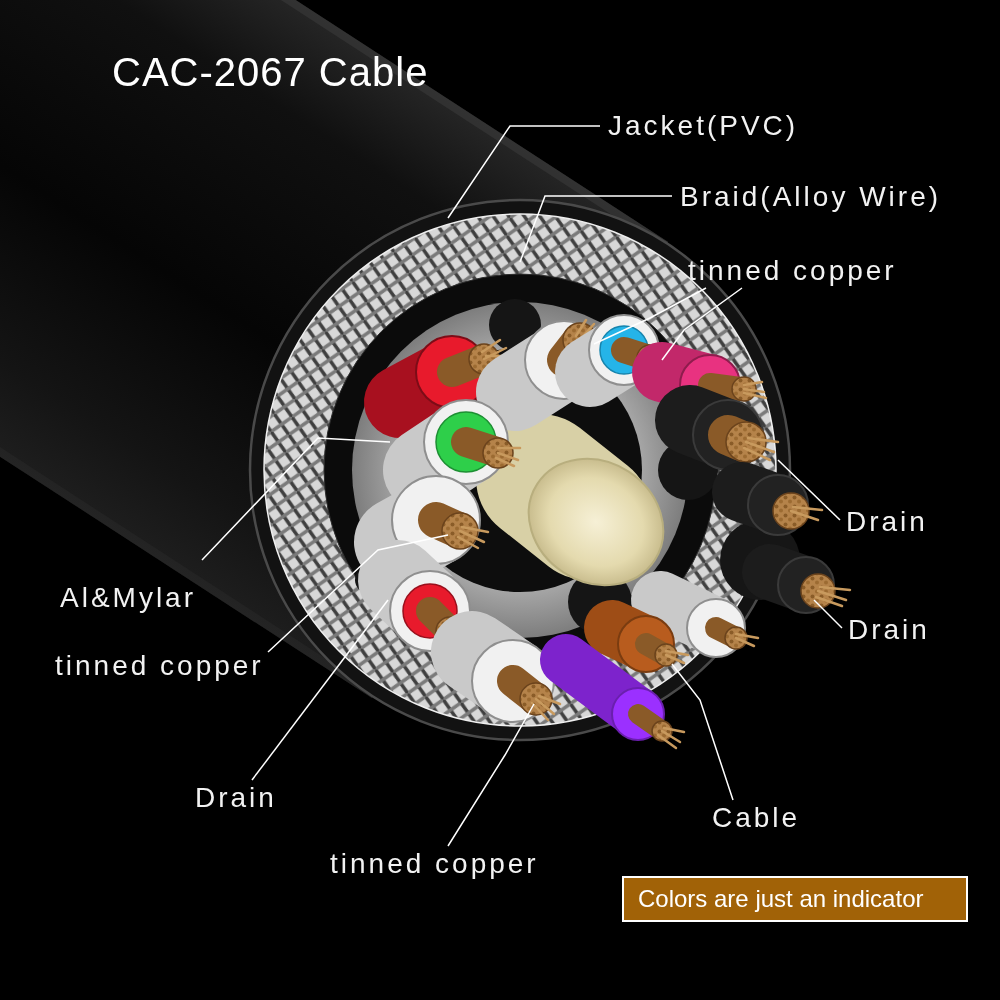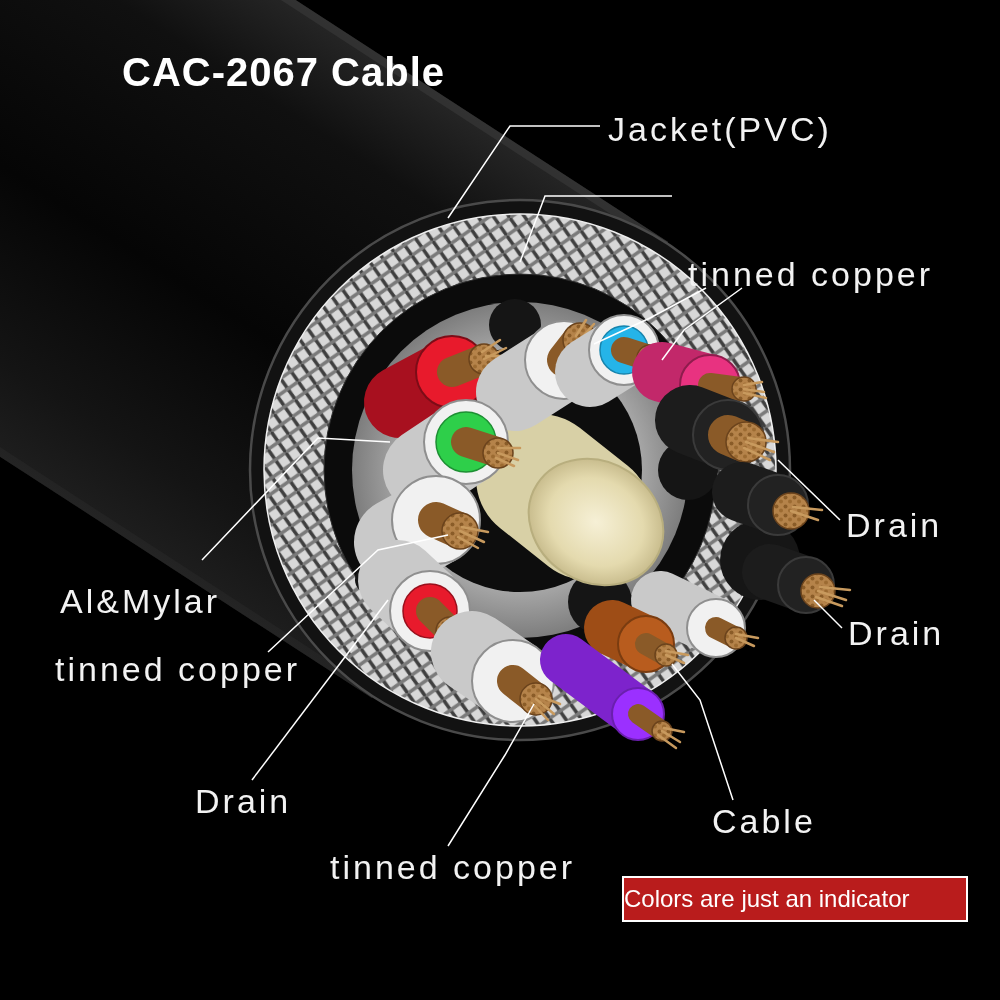--- a/index.html
+++ b/index.html
@@ -1,24 +1,24 @@
 <!DOCTYPE html>
 <html><head>
 <meta charset="utf-8">
 <style>
   html,body{margin:0;padding:0;background:#000;}
   .stage{position:relative;width:1000px;height:1000px;background:#000;overflow:hidden;
          font-family:"Liberation Sans",sans-serif;}
   .stage svg{position:absolute;left:0;top:0;}
-  .title{position:absolute;left:112px;top:50px;color:#ffffff;font-size:40px;font-weight:bold;
-         letter-spacing:1px;z-index:5;margin-left:10px;}
-  .lbl{position:absolute;color:#f2f2f2;font-size:34px;letter-spacing:3px;z-index:5;white-space:nowrap;}
+  .title{position:absolute;left:112px;top:50px;color:#ffffff;font-size:40px;font-weight:normal;
+         letter-spacing:1px;z-index:5;}
+  .lbl{position:absolute;color:#f2f2f2;font-size:28px;letter-spacing:3px;z-index:5;white-space:nowrap;}
   .note-box{position:absolute;left:622px;top:876px;width:346px;height:46px;box-sizing:border-box;
-            border:2px solid #ffffff;background:#b91c1c;color:#ffffff;display:flex;align-items:center;
-            font-size:24px;z-index:5;}
+            border:2px solid #ffffff;background:#a16207;color:#ffffff;display:flex;align-items:center;
+            padding-left:14px;font-size:24px;z-index:5;}
   .leader{stroke:#ffffff;stroke-width:1.5;fill:none;}
   .strand{stroke:#c89a5e;stroke-width:2.5;stroke-linecap:round;fill:none;}
 </style>
 </head>
 <body>
 
 <div class="stage">
 
 <svg width="1000" height="1000" viewBox="0 0 1000 1000">
   <defs>
@@ -238,20 +238,21 @@
     <polyline class="leader" points="268,652 378,550 448,535"></polyline>
     <polyline class="leader" points="252,780 388,600"></polyline>
     <polyline class="leader" points="733,800 700,700 672,664"></polyline>
     <polyline class="leader" points="448,846 505,755 534,704"></polyline>
   </g>
 </svg>
 
   <div class="title">CAC-2067 Cable</div>
 
   <div class="lbl" style="left:608px;top:110px">Jacket(PVC)</div>
+  <div class="lbl" style="left:680px;top:181px">Braid(Alloy Wire)</div>
   <div class="lbl" style="left:688px;top:255px">tinned copper</div>
   <div class="lbl" style="left:846px;top:506px">Drain</div>
   <div class="lbl" style="left:848px;top:614px">Drain</div>
   <div class="lbl" style="left:60px;top:582px">Al&amp;Mylar</div>
   <div class="lbl" style="left:55px;top:650px">tinned copper</div>
   <div class="lbl" style="left:195px;top:782px">Drain</div>
   <div class="lbl" style="left:712px;top:802px">Cable</div>
   <div class="lbl" style="left:330px;top:848px">tinned copper</div>
 
   <div class="note-box">

